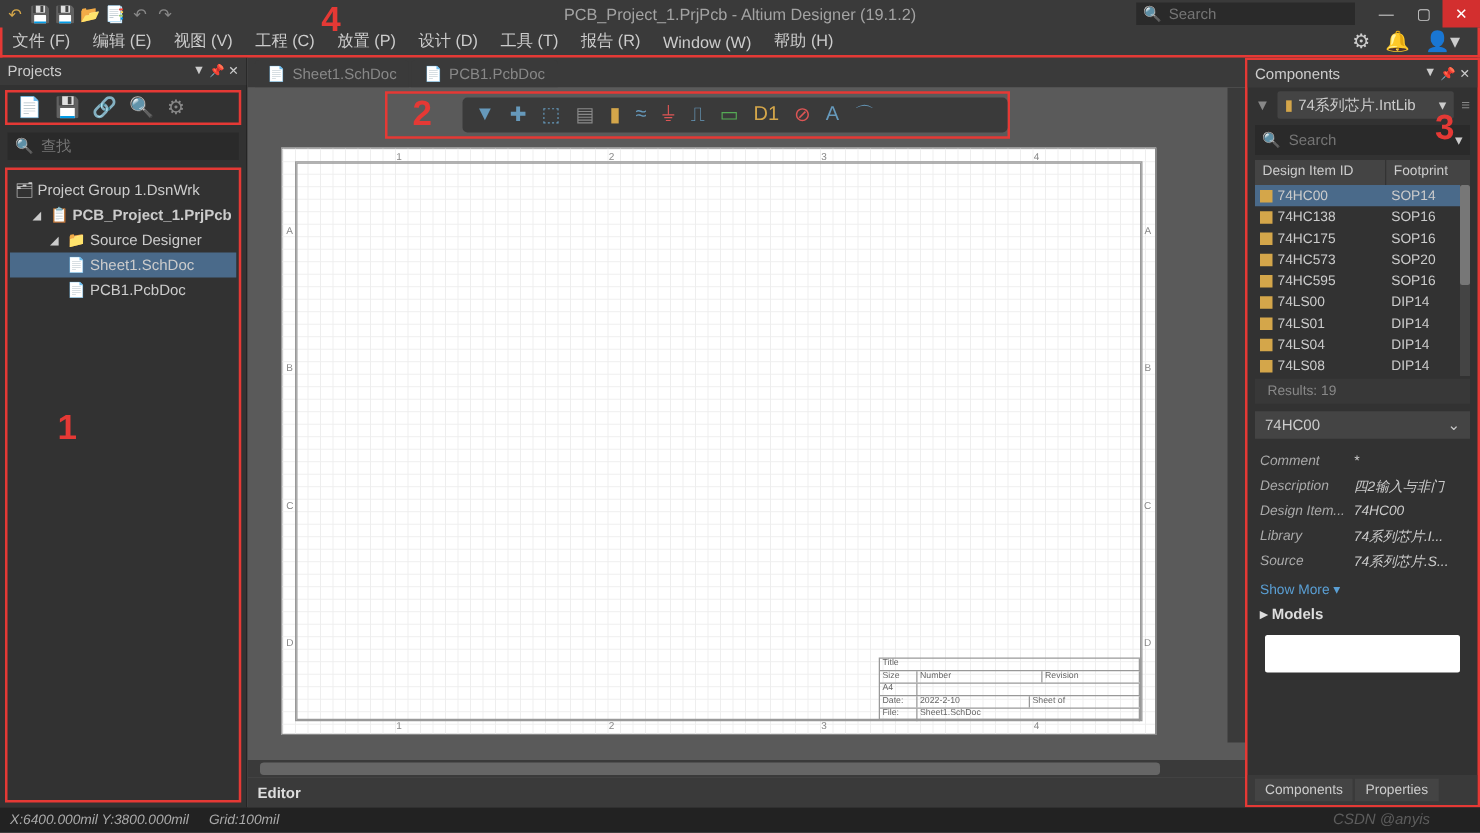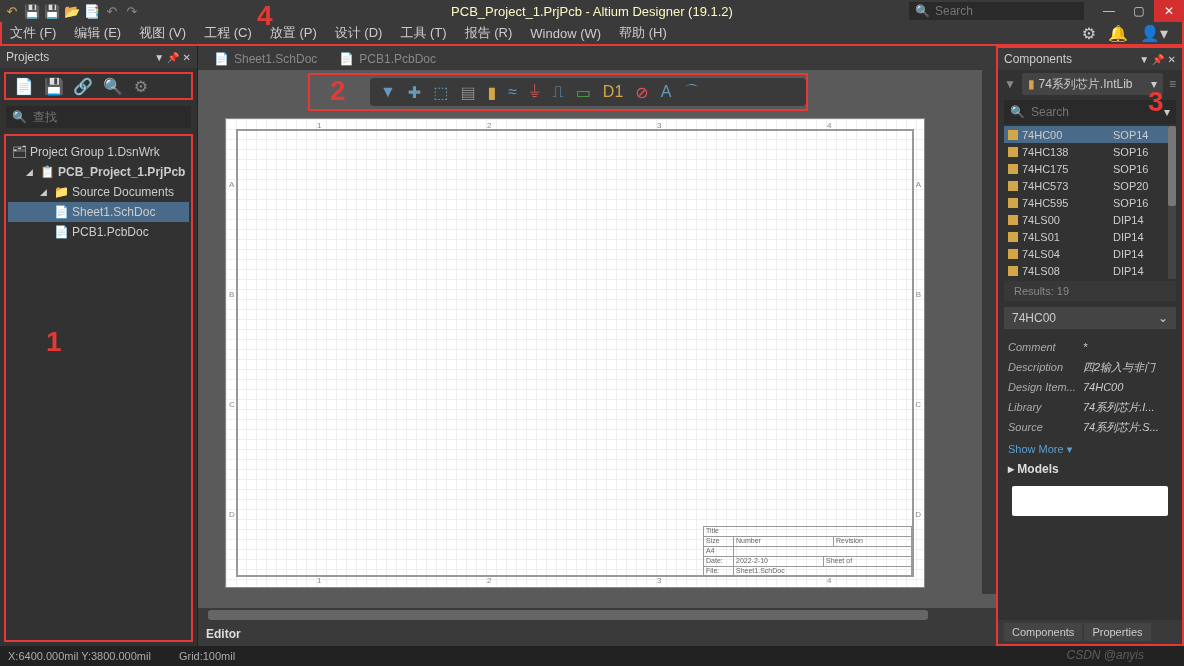--- a/index.html
+++ b/index.html
@@ -2,21 +2,21 @@
 <html><head>
 <meta charset="utf-8">
 <style>
 * { margin: 0; padding: 0; box-sizing: border-box; font-family: "Microsoft YaHei", Arial, sans-serif; }
 body { background: #3a3a3a; color: #ccc; font-size: 12px; width: 1184px; height: 666px; overflow: hidden; display: flex; flex-direction: column; }
 
 
 .title-bar { height: 22px; background: #3a3a3a; display: flex; align-items: center; position: relative; }
 .tb-icons { display: flex; gap: 4px; padding-left: 4px; }
 .tb-icon { width: 16px; height: 16px; display: flex; align-items: center; justify-content: center; font-size: 13px; }
-.tb-title { position: absolute; left: 50%; transform: translateX(-50%); color: #fef9c3; font-size: 13px; }
+.tb-title { position: absolute; left: 50%; transform: translateX(-50%); color: #a3a3a3; font-size: 13px; }
 .tb-search { margin-left: auto; display: flex; align-items: center; background: #2a2a2a; width: 175px; height: 18px; padding: 0 6px; color: #888; gap: 5px; }
 .tb-search input { background: transparent; border: none; color: #ccc; width: 140px; outline: none; font-size: 12px; }
 .win-btns { display: flex; margin-left: 10px; }
 .win-btn { width: 30px; height: 22px; display: flex; align-items: center; justify-content: center; color: #ccc; }
 .win-close { background: #d32f2f; color: #fff; }
 
 
 .menu-bar { height: 24px; border: 2px solid #e53935; border-top: none; display: flex; align-items: center; padding: 0 4px; gap: 10px; position: relative; }
 .menu-item { color: #ccc; font-size: 13px; padding: 2px 4px; cursor: pointer; }
 .right-icons { margin-left: auto; display: flex; gap: 12px; align-items: center; padding-right: 10px; }
@@ -95,21 +95,21 @@
 .prop-row { display: flex; height: 20px; align-items: center; font-style: italic; }
 .prop-k { width: 75px; color: #aaa; }
 .prop-v { color: #ccc; }
 .show-more { color: #5a9fd4; padding: 2px 10px; font-size: 11px; }
 .models-head { padding: 4px 10px; font-size: 12px; color: #ddd; font-weight: bold; }
 .models-box { margin: 6px 14px; background: #fff; height: 30px; border-radius: 2px; }
 .bottom-tabs { height: 24px; background: #3a3a3a; display: flex; align-items: center; padding: 0 6px; gap: 2px; margin-top: auto; }
 .btab { padding: 3px 8px; background: #444; font-size: 11px; }
 
 
-.status-bar { height: 20px; background: #222; display: flex; align-items: center; padding: 0 8px; font-size: 11px; color: #aaa; gap: 28px; }
+.status-bar { height: 20px; background: #222; display: flex; align-items: center; padding: 0 8px; font-size: 11px; color: #aaa; gap: 16px; font-style: italic; }
 .watermark { position: absolute; right: 40px; bottom: 4px; color: rgba(180,180,180,0.4); font-size: 12px; font-style: italic; }
 
 
 .anno { position: absolute; color: #e53935; font-size: 28px; font-weight: bold; pointer-events: none; }
 </style>
 </head>
 <body>
 
 <div class="title-bar">
   <div class="tb-icons">
@@ -180,21 +180,21 @@
         <span>Project Group 1.DsnWrk</span>
       </div>
       <div class="tree-row ind1">
         <span class="tree-arrow">◢</span>
         <span class="tree-ico" style="color:#5a9">📋</span>
         <span style="font-weight:bold">PCB_Project_1.PrjPcb</span>
       </div>
       <div class="tree-row ind2">
         <span class="tree-arrow">◢</span>
         <span class="tree-ico" style="color:#d4a64a">📁</span>
-        <span>Source Documents</span>
+        <span>Source Designer</span>
       </div>
       <div class="tree-row ind3 sel">
         <span class="tree-ico" style="color:#d4a64a">📄</span>
         <span>Sheet1.SchDoc</span>
       </div>
       <div class="tree-row ind3">
         <span class="tree-ico" style="color:#5a9">📄</span>
         <span>PCB1.PcbDoc</span>
       </div>
       <div class="anno" style="left:40px;top:190px;">1</div>
@@ -303,20 +303,24 @@
         <span style="margin-left:auto">▾</span>
       </div>
       <span style="color:#888">≡</span>
     </div>
     <div class="anno" style="position:relative;left:150px;top:-12px;height:0">3</div>
     <div class="comp-search">
       <span>🔍</span>
       <input placeholder="Search" style="">
       <span>▾</span>
     </div>
+    <div class="comp-header">
+      <div class="comp-h1">Design Item ID</div>
+      <div class="comp-h2">Footprint</div>
+    </div>
     <div class="comp-list" id="comp-list">
       <div class="comp-item sel">
           <div class="comp-chip"></div>
           <div class="comp-c1">74HC00</div>
           <div class="comp-c2">SOP14</div>
         </div>
         <div class="comp-item">
           <div class="comp-chip"></div>
           <div class="comp-c1">74HC138</div>
           <div class="comp-c2">SOP16</div>

